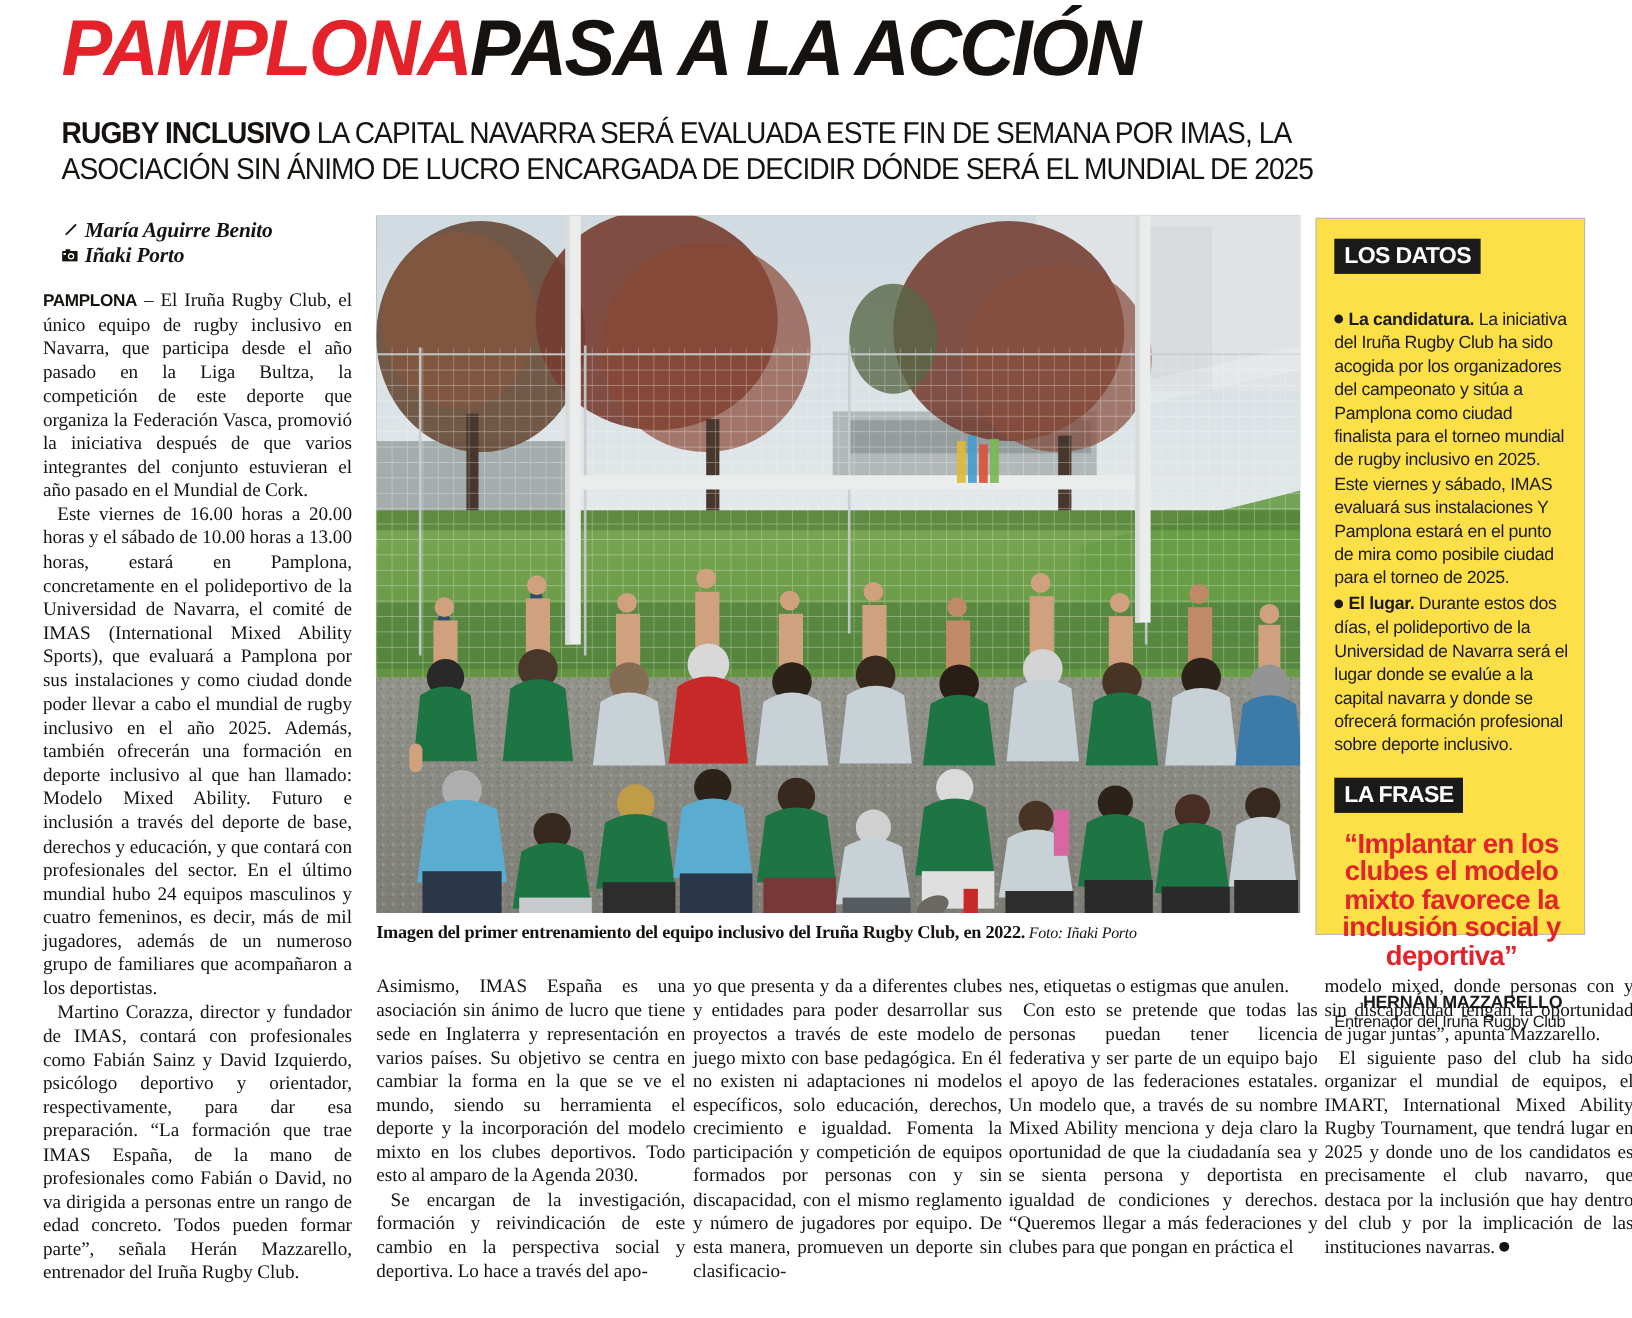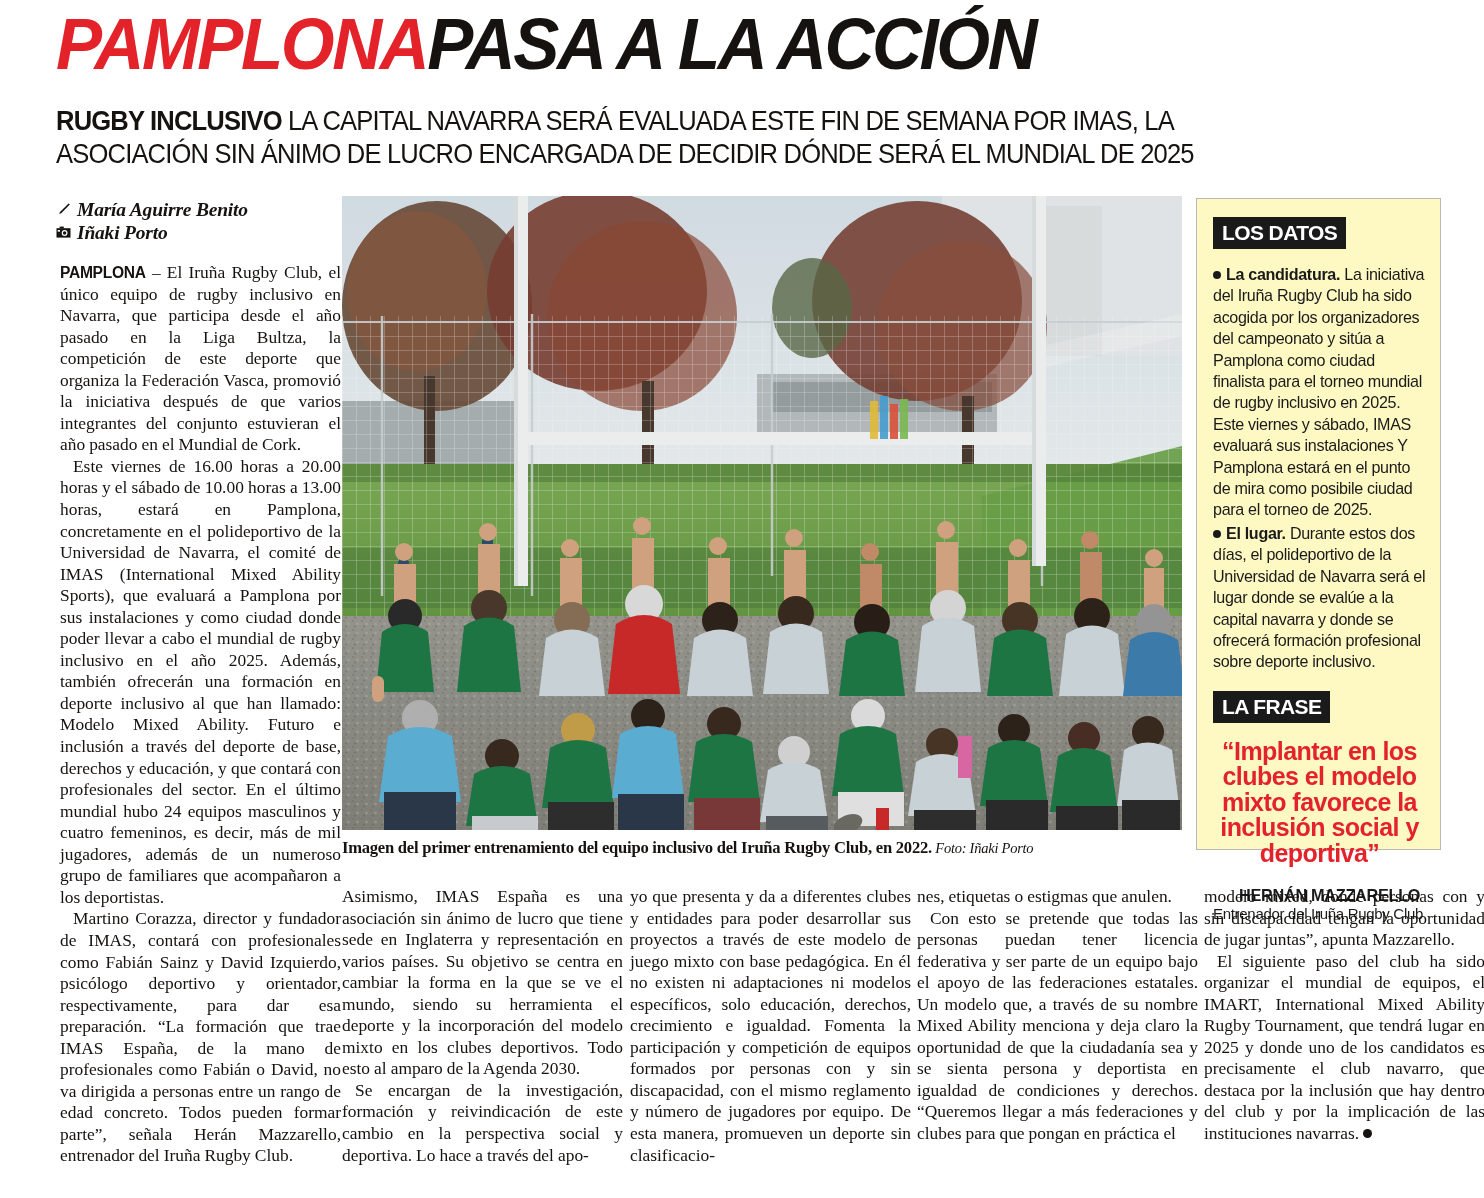--- a/index.html
+++ b/index.html
@@ -56,21 +56,21 @@
     color:#15120f;
     hyphens:auto;
     -webkit-hyphens:auto;
     word-spacing:-0.3px;
   }
   .col p{margin:0;text-indent:13px;}
   .col p.first{text-indent:0;}
   .col p b{font-family:"Liberation Sans",sans-serif;font-size:15.6px;font-weight:bold;letter-spacing:-0.3px;}
   .endmark{display:inline-block;width:9px;height:9px;border-radius:50%;background:#15120f;margin-left:4px;vertical-align:1px;}
 
-  #col1{left:60px;top:262px;width:281px;}
+  #col1{left:39px;top:262px;width:281px;}
   #col2{left:342px;top:886px;width:281px;}
   #col3{left:630px;top:886px;width:281px;}
   #col4{left:917px;top:886px;width:281px;}
   #col5{left:1204px;top:886px;width:281px;}
 
   
   .photo{
     position:absolute;left:342px;top:196px;width:840px;height:634px;
     overflow:hidden;background:#8a9a86;
   }
@@ -80,33 +80,33 @@
     font-family:"Liberation Serif",serif;
     font-size:16.6px;line-height:20px;color:#15120f;
     letter-spacing:-0.25px;
   }
   .caption b{font-weight:bold;}
   .caption i{font-style:italic;font-size:14.5px;text-align:right;}
 
   
   .sidebar{
     position:absolute;left:1196px;top:198px;width:245px;height:652px;
-    border:1px solid #b9b9b9;background:#fef9c3;box-sizing:border-box;
+    border:1px solid #b9b9b9;background:#fde047;box-sizing:border-box;
   }
   .sb-inner{padding:18px 14px 0 16px;}
   .tag{
     display:inline-block;background:#1a1a1a;color:#fff;
     font-family:"Liberation Sans",sans-serif;font-weight:bold;
     font-size:21px;line-height:21px;padding:5px 9px 6px 9px;
     letter-spacing:-0.6px;
   }
   .sb-body{
     font-family:"Liberation Sans",sans-serif;
     font-size:16.1px;line-height:21.4px;color:#1a1a1a;
-    letter-spacing:-0.32px;margin-top:15px;
+    letter-spacing:-0.32px;margin-top:31px;
   }
   .sb-body p{margin:0 0 0 0;}
   .sb-body p+p{margin-top:2px;}
   .bullet{display:inline-block;width:8px;height:8px;border-radius:50%;background:#1a1a1a;vertical-align:1px;margin-right:5px;}
   .sb-body b{font-weight:bold;}
   .quote{
     font-family:"Liberation Sans",sans-serif;font-weight:bold;
     color:#e3222a;font-size:25px;line-height:25.5px;
     letter-spacing:-0.55px;margin-top:16px;text-align:center;
   }

